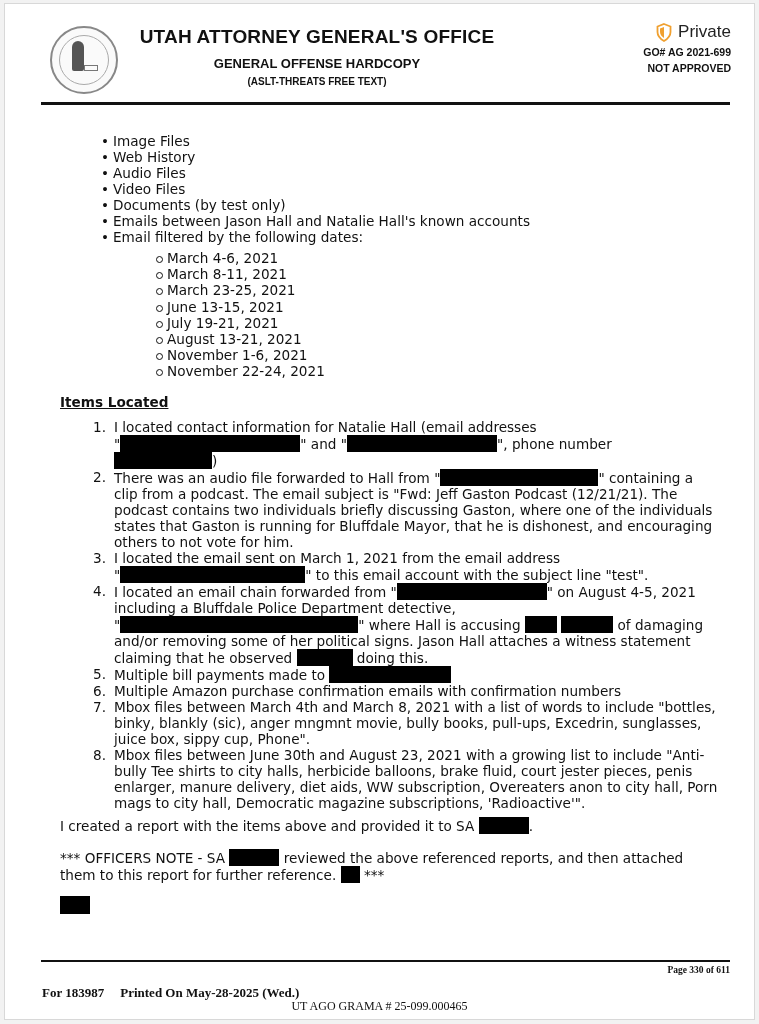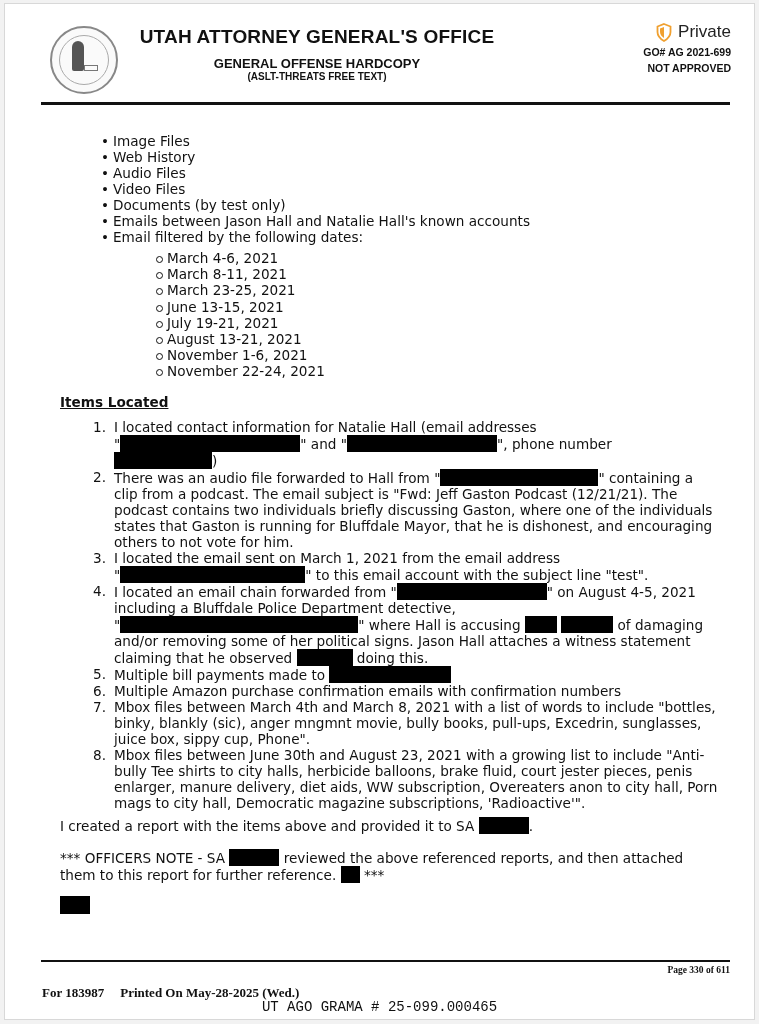--- a/index.html
+++ b/index.html
@@ -13,21 +13,21 @@
     .seal {
       position: absolute; left: 45px; top: 22px; width: 68px; height: 68px;
       border-radius: 50%; border: 2px solid #888; background: #fafafa;
     }
     .seal .inner { position: absolute; left: 7px; top: 7px; width: 50px; height: 50px; border-radius: 50%; border: 1px solid #aaa; }
     .seal .figure { position: absolute; left: 20px; top: 13px; width: 12px; height: 30px; background: #555; border-radius: 6px 6px 2px 2px; }
     .seal .plaque { position: absolute; left: 32px; top: 37px; width: 14px; height: 6px; border: 1px solid #777; }
     .title-block { position: absolute; left: 0; width: 634px; top: 26px; text-align: center; }
     .title { font-family: "Liberation Sans", sans-serif; font-weight: bold; font-size: 19px; letter-spacing: 0.2px; }
     .subtitle { font-family: "Liberation Sans", sans-serif; font-weight: bold; font-size: 13px; margin-top: 8px; }
-    .subsub { font-family: "Liberation Sans", sans-serif; font-weight: bold; font-size: 10px; }
+    .subsub { font-family: "Liberation Sans", sans-serif; font-weight: bold; font-size: 10px; margin-top: 5px; }
     .right-block { position: absolute; right: 28px; top: 22px; text-align: right; font-family: "Liberation Sans", sans-serif; }
     .private-row { display: flex; align-items: center; justify-content: flex-end; gap: 6px; }
     .shield { width: 16px; height: 19px; }
     .private { font-size: 17px; color: #222; }
     .go-num { font-weight: bold; font-size: 10.5px; margin-top: 4px; }
     .status { font-weight: bold; font-size: 10.5px; margin-top: 4px; }
     .header-rule { position: absolute; left: 41px; top: 102px; width: 689px; height: 3px; background: #111; }
 
     
     .content { position: absolute; left: 0; top: 0; width: 759px; font-size: 13.6px; line-height: 16px; }
@@ -40,21 +40,21 @@
     .section-heading { position: absolute; left: 60px; top: 394px; font-weight: bold; text-decoration: underline; font-size: 13.6px; }
     .items { position: absolute; left: 93px; top: 419px; width: 625px; list-style: none; }
     .items li { position: relative; padding-left: 21px; line-height: 16px; }
     .items li .num { position: absolute; left: 0; top: 0; }
     .redact { display: inline-block; background: #000; vertical-align: -3px; height: 17px; }
     .para { position: absolute; left: 60px; width: 660px; line-height: 16px; }
     .footer-rule { position: absolute; left: 41px; top: 960px; width: 689px; height: 2px; background: #111; }
     .footer-left { position: absolute; left: 42px; top: 965px; font-family: Liberation Serif, serif; font-weight: bold; font-size: 13px; margin-top: 20px; }
     .footer-left span + span { margin-left: 16px; }
     .footer-right { position: absolute; right: 29px; top: 965px; font-family: Liberation Serif, serif; font-weight: bold; font-size: 9.5px; }
-    .grama { position: absolute; left: 0; width: 759px; top: 999px; text-align: center; font-family: Liberation Mono, monospace; font-size: 14px; }
+    .grama { position: absolute; left: 0; width: 759px; top: 999px; text-align: center; font-family: Liberation Serif, serif; font-size: 12px; }
   </style>
 </head>
 <body>
 
 <div class="page">
   <div class="seal">
     <div class="inner"></div>
     <div class="figure"></div>
     <div class="plaque"></div>
   </div>

